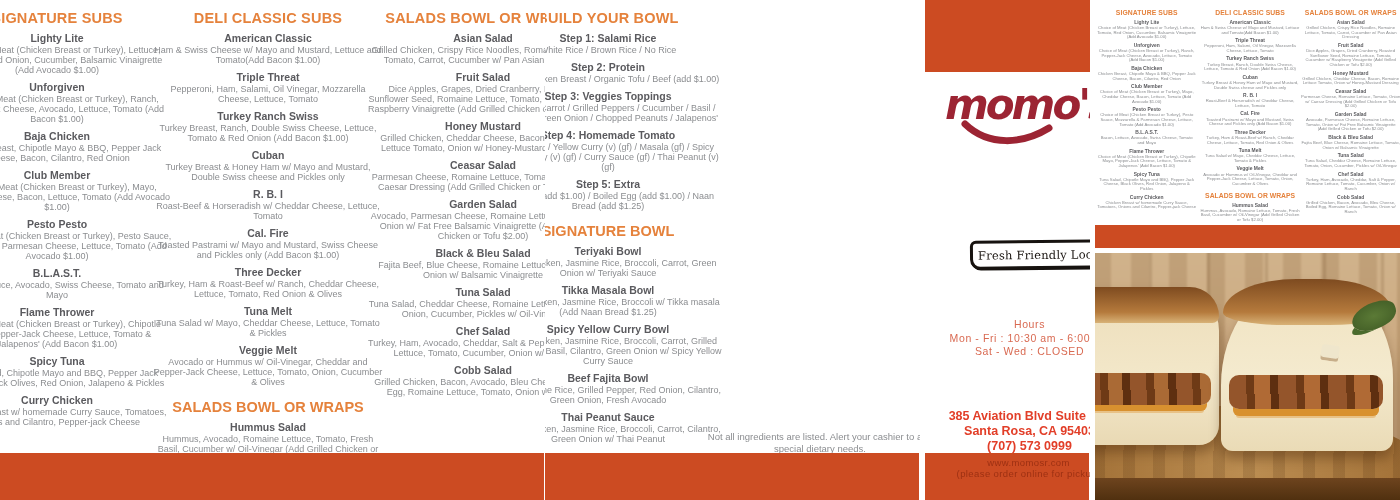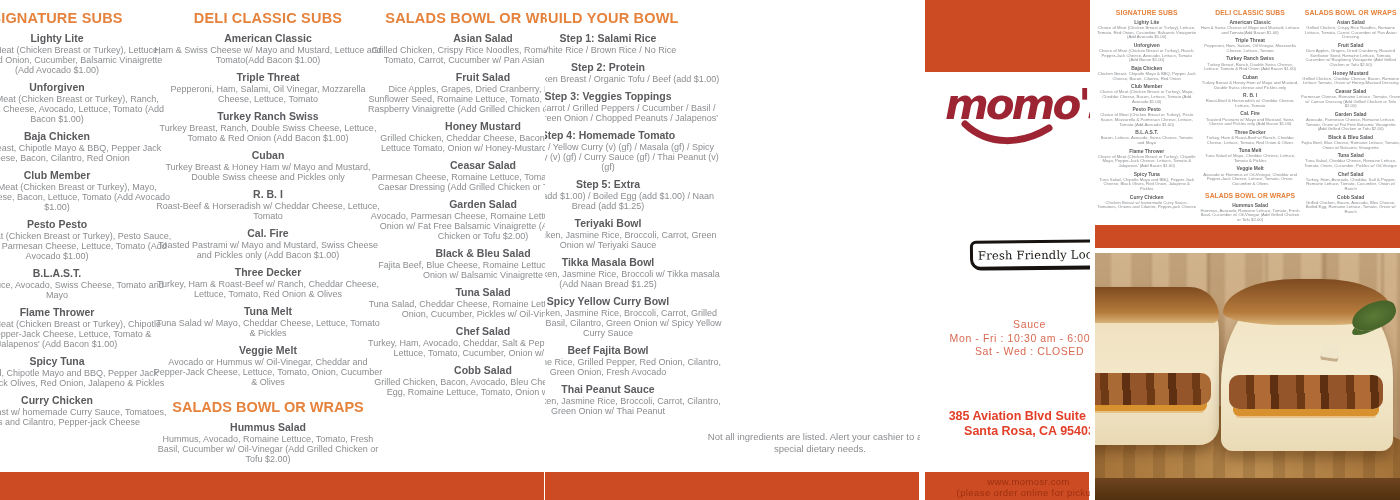--- a/index.html
+++ b/index.html
@@ -15,21 +15,21 @@
   body{
     width:1400px;height:500px;overflow:hidden;position:relative;
     background:#ffffff;font-family:"Liberation Sans",sans-serif;
   }
   .page{position:absolute;top:0;height:500px;background:#fff;overflow:hidden}
   #page1{left:0;width:545px}
   #page2{left:545px;width:375px}
   #page3{left:925px;width:165px}
   #page4{left:1095px;width:305px}
 
-  .band{position:absolute;left:0;right:1px;bottom:0;height:28px;background:var(--band);z-index:5}
+  .band{position:absolute;left:0;right:1px;bottom:0;height:47px;background:var(--band);z-index:5}
 
   .col{position:absolute;top:6px;width:230px;text-align:center}
   .col h2{font-size:14.5px;color:var(--accent);margin:4px 0 2px;font-weight:bold;letter-spacing:.2px}
   .menu-item{margin-top:6px}
   .item-name{font-size:10.5px;font-weight:bold;color:var(--name);line-height:12px;margin-bottom:1px}
   .item-desc{font-size:9px;color:var(--desc);line-height:10px}
   .menu-subheading{font-size:14.5px;color:var(--accent);font-weight:bold;margin:12px 0 0}
 
   #col1{left:-58px}
   #col2{left:153px}
@@ -258,20 +258,21 @@
           <div class="item-desc">Broccoli / Carrot / Grilled Peppers / Cucumber / Basil / Cilantro / Green Onion / Chopped Peanuts / Jalapenos'</div>
         </div>
         <div class="menu-item">
           <div class="item-name">Step 4: Homemade Tomato</div>
           <div class="item-desc">Teriyaki (v) / Yellow Curry (v) (gf) / Masala (gf) / Spicy Yellow Curry (v) (gf) / Curry Sauce (gf) / Thai Peanut (v) (gf)</div>
         </div>
         <div class="menu-item">
           <div class="item-name">Step 5: Extra</div>
           <div class="item-desc">Avocado (add $1.00) / Boiled Egg (add $1.00) / Naan Bread (add $1.25)</div>
         </div>
+        <div class="menu-subheading">SIGNATURE BOWL</div>
         <div class="menu-item">
           <div class="item-name">Teriyaki Bowl</div>
           <div class="item-desc">Grilled Chicken, Jasmine Rice, Broccoli, Carrot, Green Onion w/ Teriyaki Sauce</div>
         </div>
         <div class="menu-item">
           <div class="item-name">Tikka Masala Bowl</div>
           <div class="item-desc">Grilled Chicken, Jasmine Rice, Broccoli w/ Tikka masala (Add Naan Bread $1.25)</div>
         </div>
         <div class="menu-item">
           <div class="item-name">Spicy Yellow Curry Bowl</div>
@@ -296,27 +297,28 @@
   <div class="logo">
     <span class="logo-text">momo's</span>
     <svg class="smile" width="92" height="26" viewBox="0 0 92 26">
       <path d="M4 4 C 28 27, 62 24, 88 8" stroke="#9C2433" stroke-width="7" fill="none" stroke-linecap="round"></path>
     </svg>
   </div>
   <div class="stamp">
     <span class="stamp-text">Fresh Friendly Local</span>
   </div>
   <div class="hours">
-    <div>Sauce</div>
+    <div>Hours</div>
     <div>Mon - Fri : 10:30 am - 6:00 pm</div>
     <div>Sat - Wed : CLOSED</div>
   </div>
   <div class="address">
     <div>385 Aviation Blvd Suite "B"</div>
     <div>Santa Rosa, CA 95403</div>
+    <div>(707) 573 0999</div>
   </div>
   <div class="band">
     <div class="site">
       <div>www.momosr.com</div>
       <div>(please order online for pickup)</div>
     </div>
   </div>
 </div>
 
 <div class="page" id="page4">

